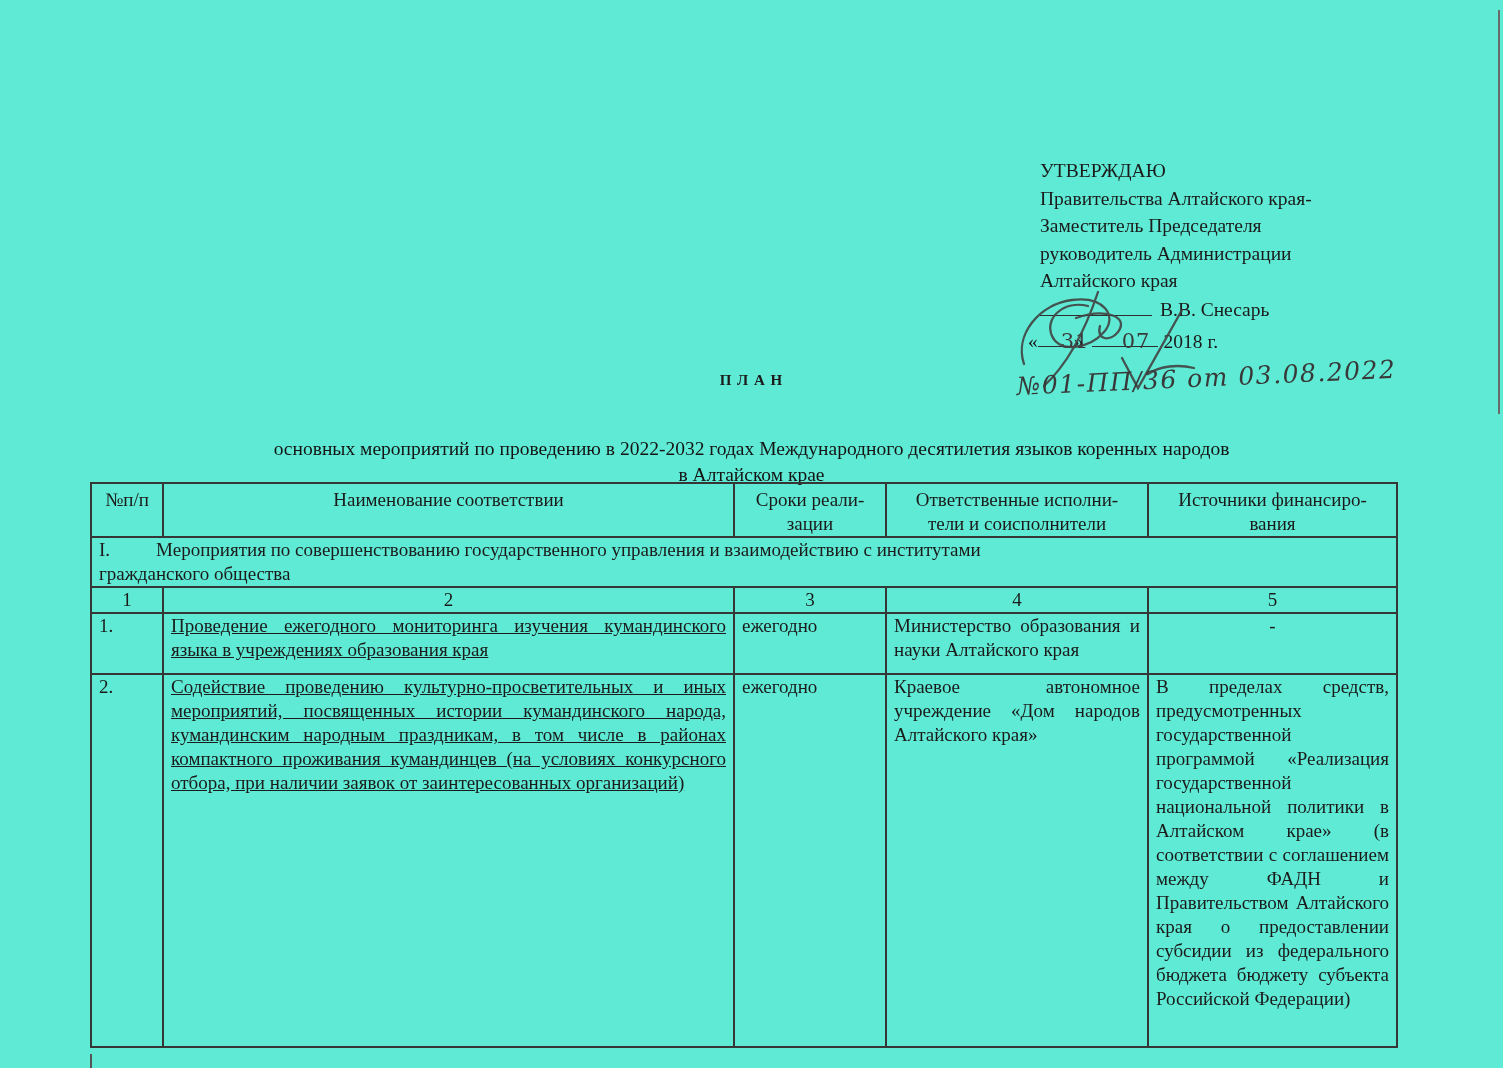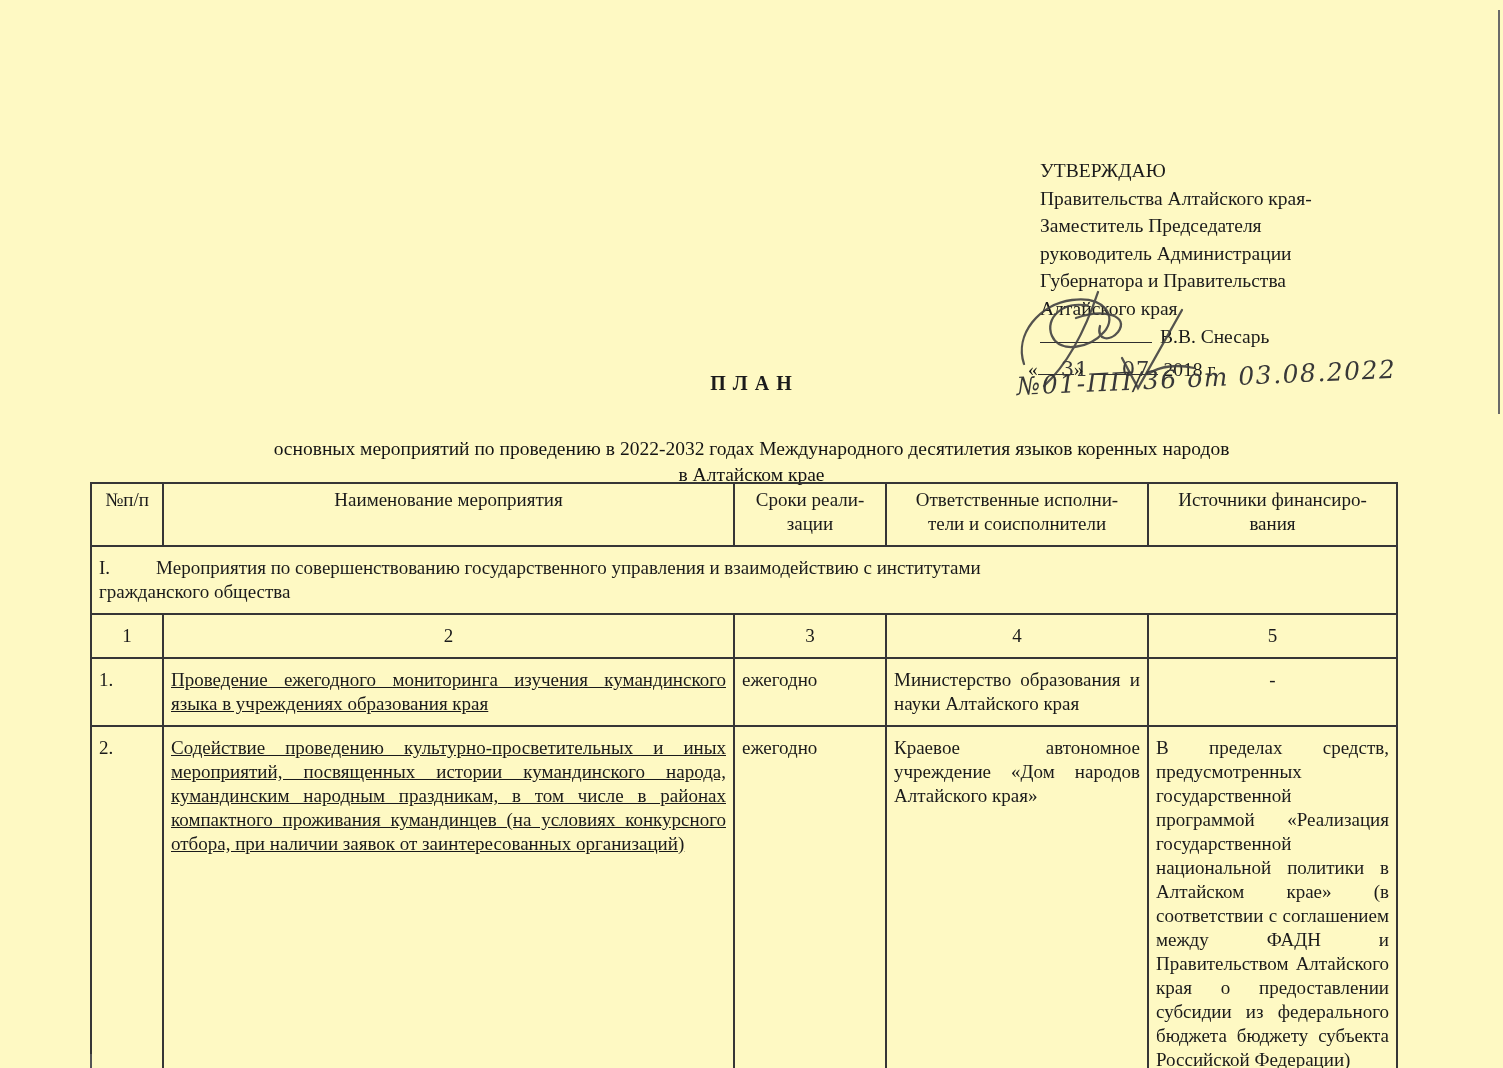--- a/index.html
+++ b/index.html
@@ -1,19 +1,19 @@
 <!DOCTYPE html>
 <html lang="ru"><head>
 <meta charset="utf-8">
 <style>
   html,body{margin:0;padding:0;background:#e8e8e8;}
   .page{
     position:relative;
     width:1503px;height:1068px;
-    background:#fef9c3;
+    background:#5eead4;
     font-family:"Liberation Serif", serif;
     color:#1b1b1b;
     overflow:hidden;
     margin:0 auto;
   }
   
   .approval{
     position:absolute;left:1040px;top:157px;width:430px;
     font-size:19.5px;line-height:27.5px;
   }
@@ -36,36 +36,36 @@
     position:absolute;left:1016px;top:372px;width:330px;
     font-family:"DejaVu Serif", serif;font-style:italic;
     font-size:25px;letter-spacing:1.5px;color:#383838;
     transform:rotate(-2.6deg);transform-origin:left top;
     white-space:nowrap;
   }
   .scribble{position:absolute;left:1010px;top:288px;pointer-events:none;}
   
   .doc-title{
     position:absolute;left:0;top:372px;width:1503px;
-    text-align:center;font-size:20px;font-weight:bold;letter-spacing:1px;
+    text-align:center;font-size:15px;font-weight:bold;letter-spacing:1px;
   }
   .doc-subtitle{
     position:absolute;left:0;top:436px;width:1503px;
     text-align:center;font-size:19.5px;line-height:26px;color:#141414;
   }
   
   table.plan{
     position:absolute;left:90px;top:482px;width:1306px;
     border-collapse:collapse;table-layout:fixed;
   }
   .plan td,.plan th{
     border:2px solid #363636;
     vertical-align:top;
     font-size:19px;line-height:24px;font-weight:normal;
-    padding:9px 7px;
+    padding:0 7px;
     overflow:hidden;
   }
   .plan th{text-align:center;white-space:pre-line;padding-top:4px;}
   .sec-cell{line-height:23px;padding-top:3px;}
   .sec-num{display:inline-block;margin-right:46px;}
   .colnum{text-align:center;line-height:20px;padding:0;font-size:18px;}
   .c-idx{padding-left:9px;}
   .c-name{text-align:justify;text-decoration:underline;}
   .c-term{text-align:left;}
   .c-resp{text-align:justify;}
@@ -83,21 +83,20 @@
 </head>
 <body>
 
 <div class="page">
 
   <div class="approval">
     <div class="line">УТВЕРЖДАЮ</div>
     <div class="line">Правительства Алтайского края-</div>
     <div class="line">Заместитель Председателя</div>
     <div class="line">руководитель Администрации</div>
-    <div class="line">Губернатора и Правительства</div>
     <div class="line">Алтайского края</div>
 
     <div class="sig-row">
       <span class="blank sig"></span><span class="sig-name">В.В. Снесарь</span>
     </div>
 
     <div class="date-row">
       <span>«</span><span class="blank day"><span class="hw">31</span></span><span>»</span><span class="blank month"><span class="hw">07</span></span><span>2018 г.</span>
     </div>
   </div>
@@ -126,21 +125,21 @@
       <col style="width:72px">
         <col style="width:571px">
         <col style="width:152px">
       <col style="width:262px">
         <col style="width:249px">
     </colgroup>
 
     <tbody>
         <tr style="height:49px">
       <th>№п/п</th>
-      <th>Наименование мероприятия</th>
+      <th>Наименование соответствии</th>
       <th>Сроки реали-
 зации</th>
       <th>Ответственные исполни-
 тели и соисполнители</th>
       <th>Источники финансиро-
 вания</th>
     </tr>
 
     <tr style="height:47px">
       <td colspan="5" class="sec-cell">

